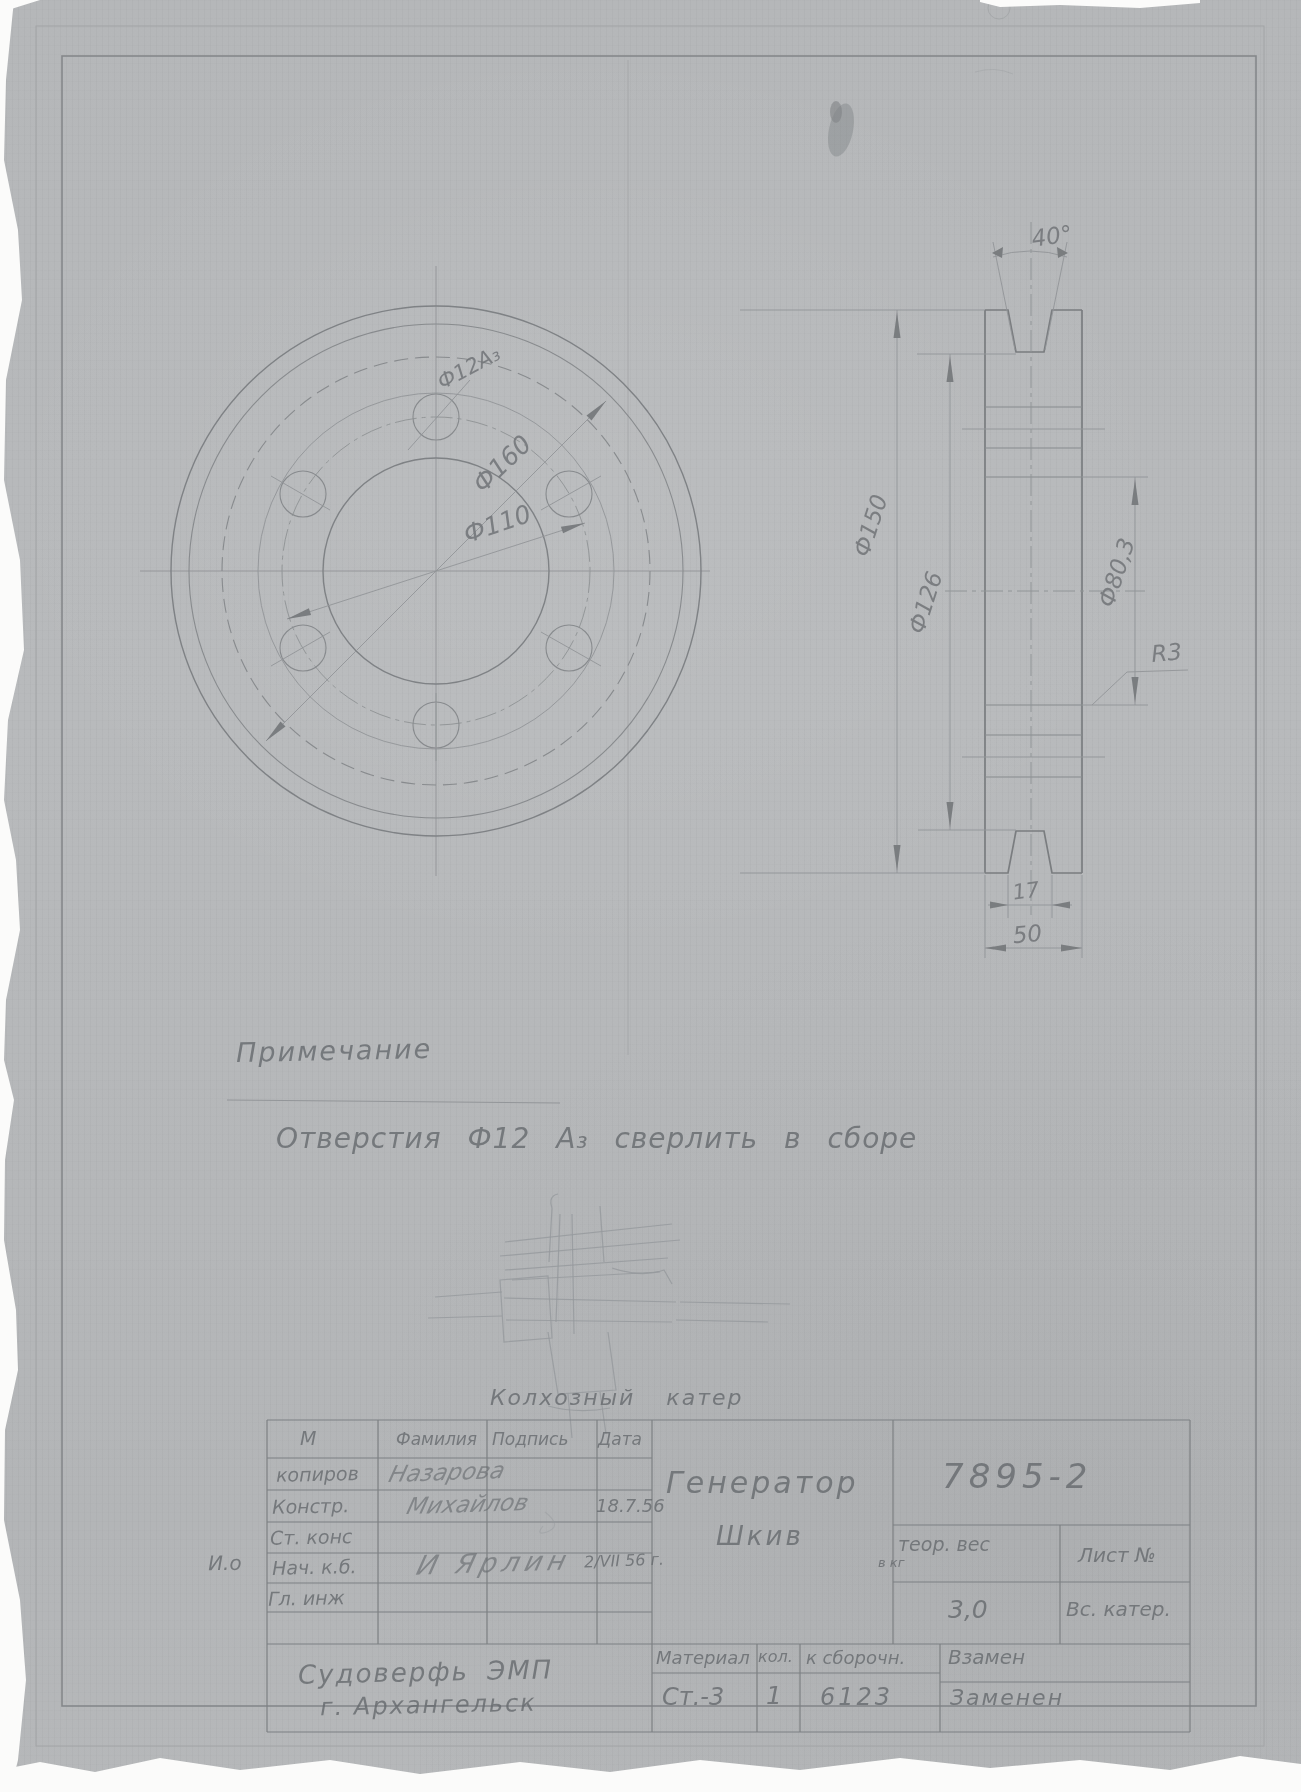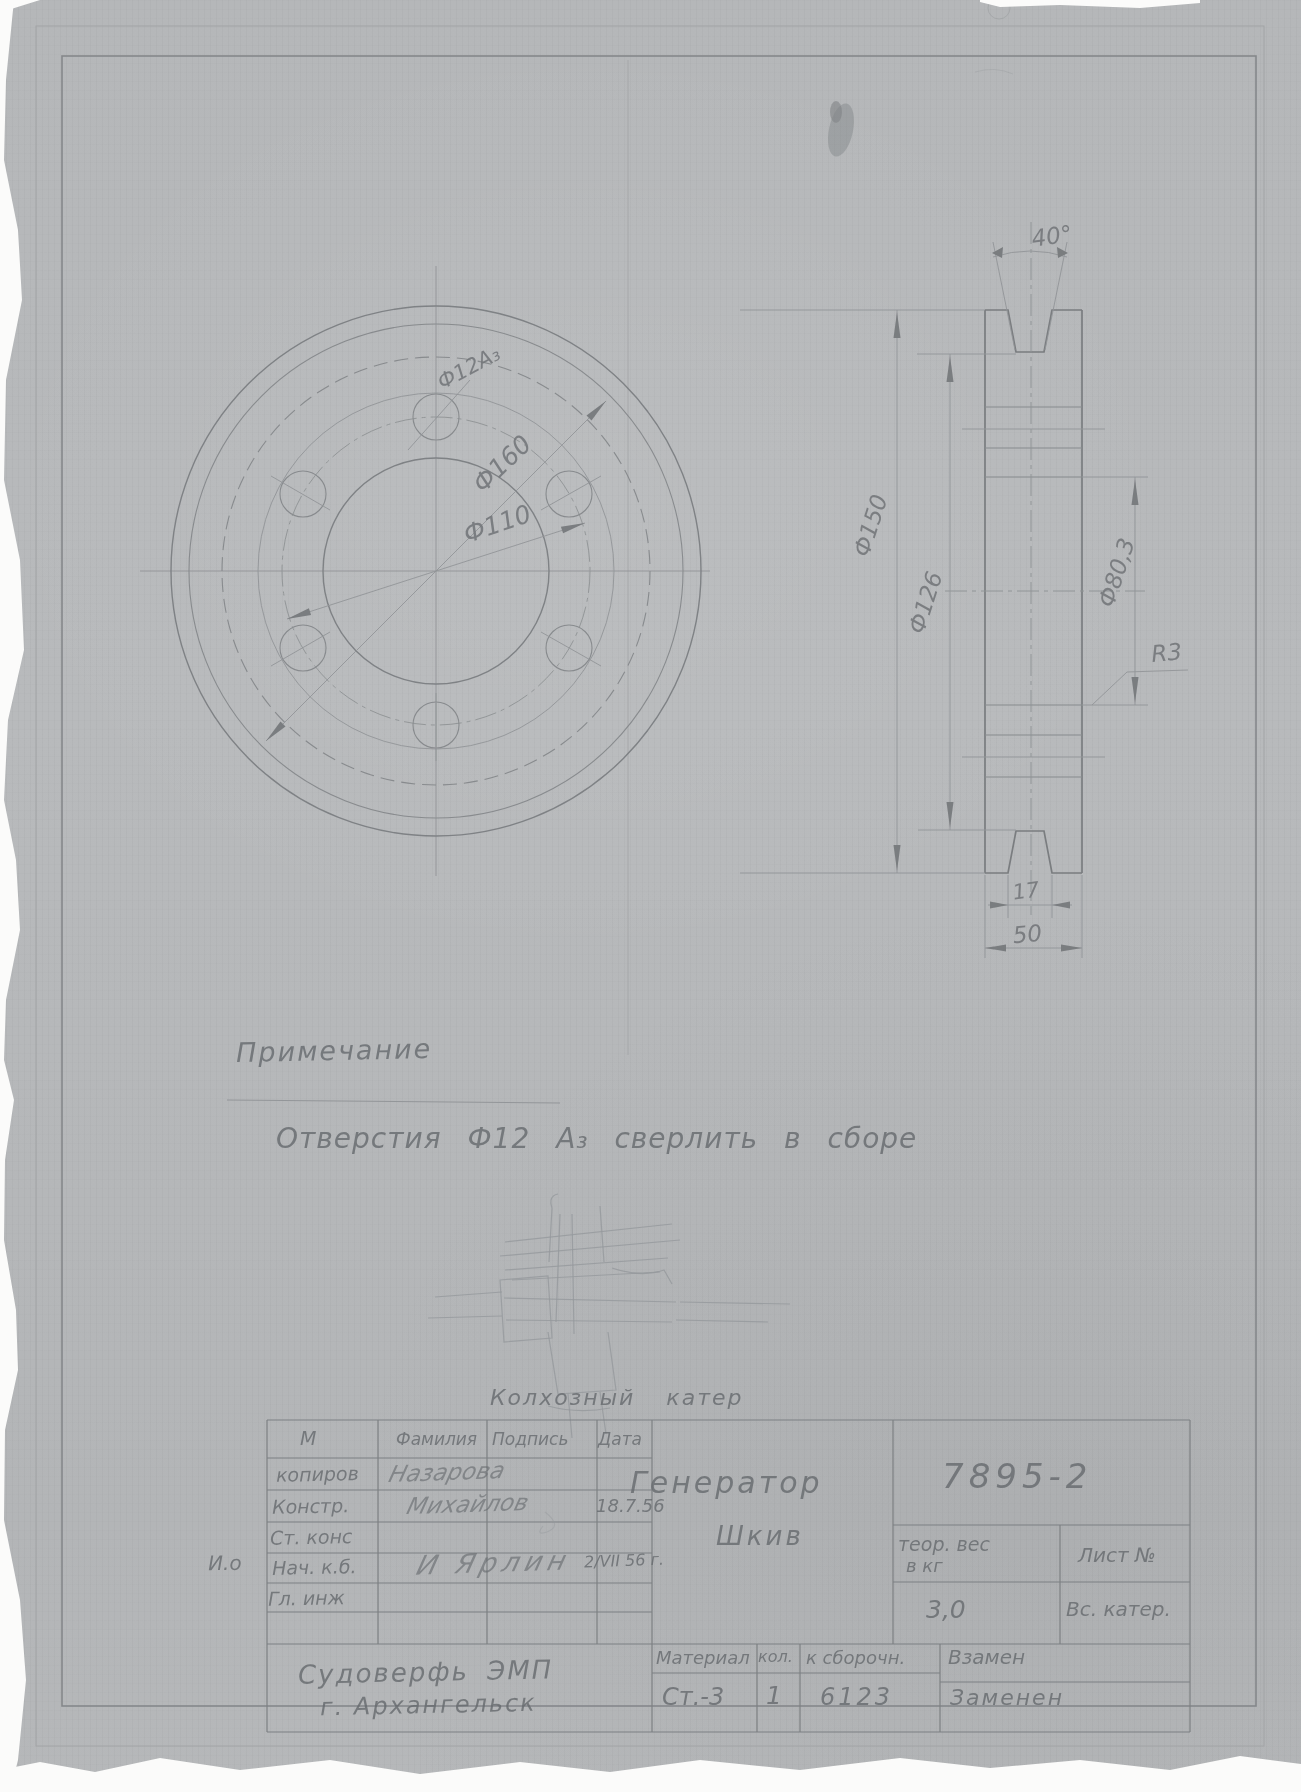--- a/index.html
+++ b/index.html
@@ -238,28 +238,28 @@
 <div class="hw r1" style="left:270px;top:1527px;font-size:19px">Ст. конс</div>
 <div class="hw r1" style="left:208px;top:1552px;font-size:20px">И.о</div>
 <div class="hw r1" style="left:272px;top:1557px;font-size:19px">Нач. к.б.</div>
 <div class="hw sig" style="left:418px;top:1548px;font-size:27px;letter-spacing:5px">И Ярлин</div>
 <div class="hw r2" style="left:584px;top:1552px;font-size:16px">2/VII 56 г.</div>
 <div class="hw r1" style="left:268px;top:1588px;font-size:19px">Гл. инж</div>
 
 <div class="hw r1" style="left:298px;top:1658px;font-size:26px;word-spacing:8px;letter-spacing:2px">Судоверфь ЭМП</div>
 <div class="hw r1" style="left:320px;top:1692px;font-size:24px;letter-spacing:2px">г. Архангельск</div>
 
-<div class="hw" style="left:630px;top:1466px;font-size:30px;letter-spacing:3px">Генератор</div>
+<div class="hw" style="left:666px;top:1466px;font-size:30px;letter-spacing:3px">Генератор</div>
 <div class="hw" style="left:716px;top:1522px;font-size:26px;letter-spacing:3px">Шкив</div>
 <div class="hw" style="left:942px;top:1458px;font-size:34px;letter-spacing:5px">7895-2</div>
 
 <div class="hw" style="left:898px;top:1534px;font-size:19px">теор. вес</div>
-<div class="hw" style="left:906px;top:1556px;font-size:18px">в кг</div>
+<div class="hw" style="left:878px;top:1556px;font-size:13px">в кг</div>
 <div class="hw" style="left:1078px;top:1544px;font-size:20px">Лист №</div>
-<div class="hw" style="left:926px;top:1596px;font-size:25px">3,0</div>
+<div class="hw" style="left:948px;top:1596px;font-size:25px">3,0</div>
 <div class="hw" style="left:1066px;top:1598px;font-size:20px">Вс. катер.</div>
 
 <div class="hw" style="left:656px;top:1648px;font-size:18px">Материал</div>
 <div class="hw" style="left:758px;top:1648px;font-size:16px">кол.</div>
 <div class="hw" style="left:806px;top:1648px;font-size:18px">к сборочн.</div>
 <div class="hw" style="left:948px;top:1646px;font-size:20px">Взамен</div>
 <div class="hw" style="left:662px;top:1684px;font-size:24px">Ст.-3</div>
 <div class="hw" style="left:766px;top:1682px;font-size:25px">1</div>
 <div class="hw" style="left:820px;top:1684px;font-size:24px;letter-spacing:3px">6123</div>
 <div class="hw" style="left:950px;top:1686px;font-size:22px;letter-spacing:2px">Заменен</div>

